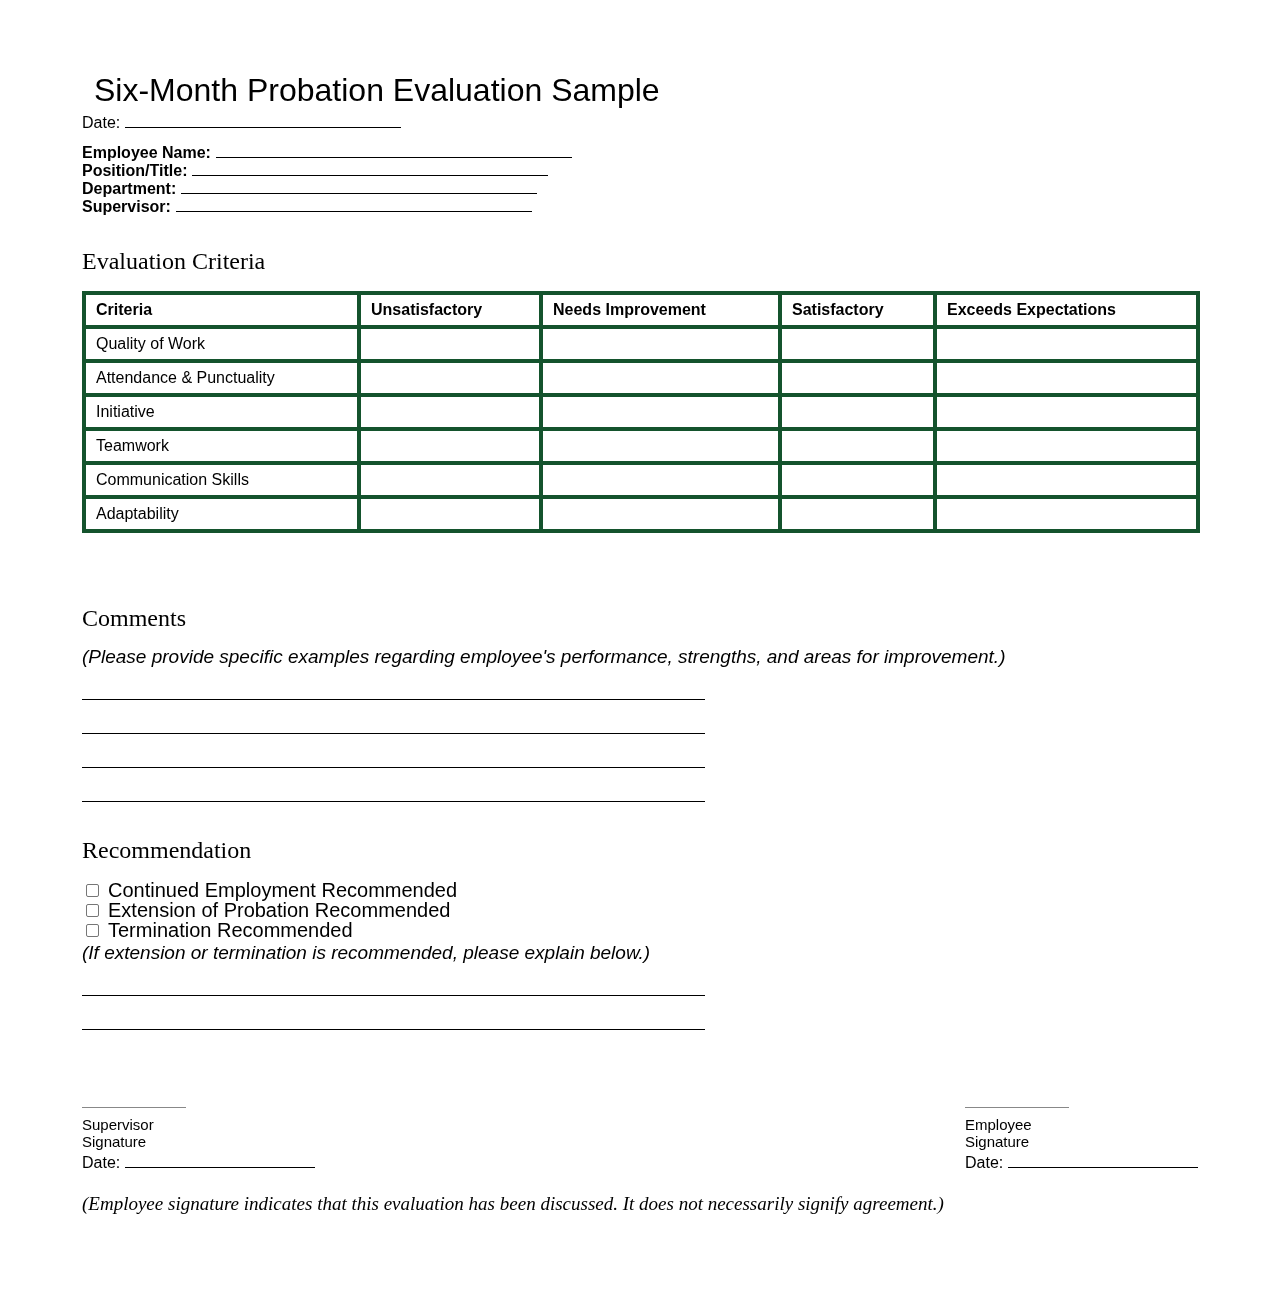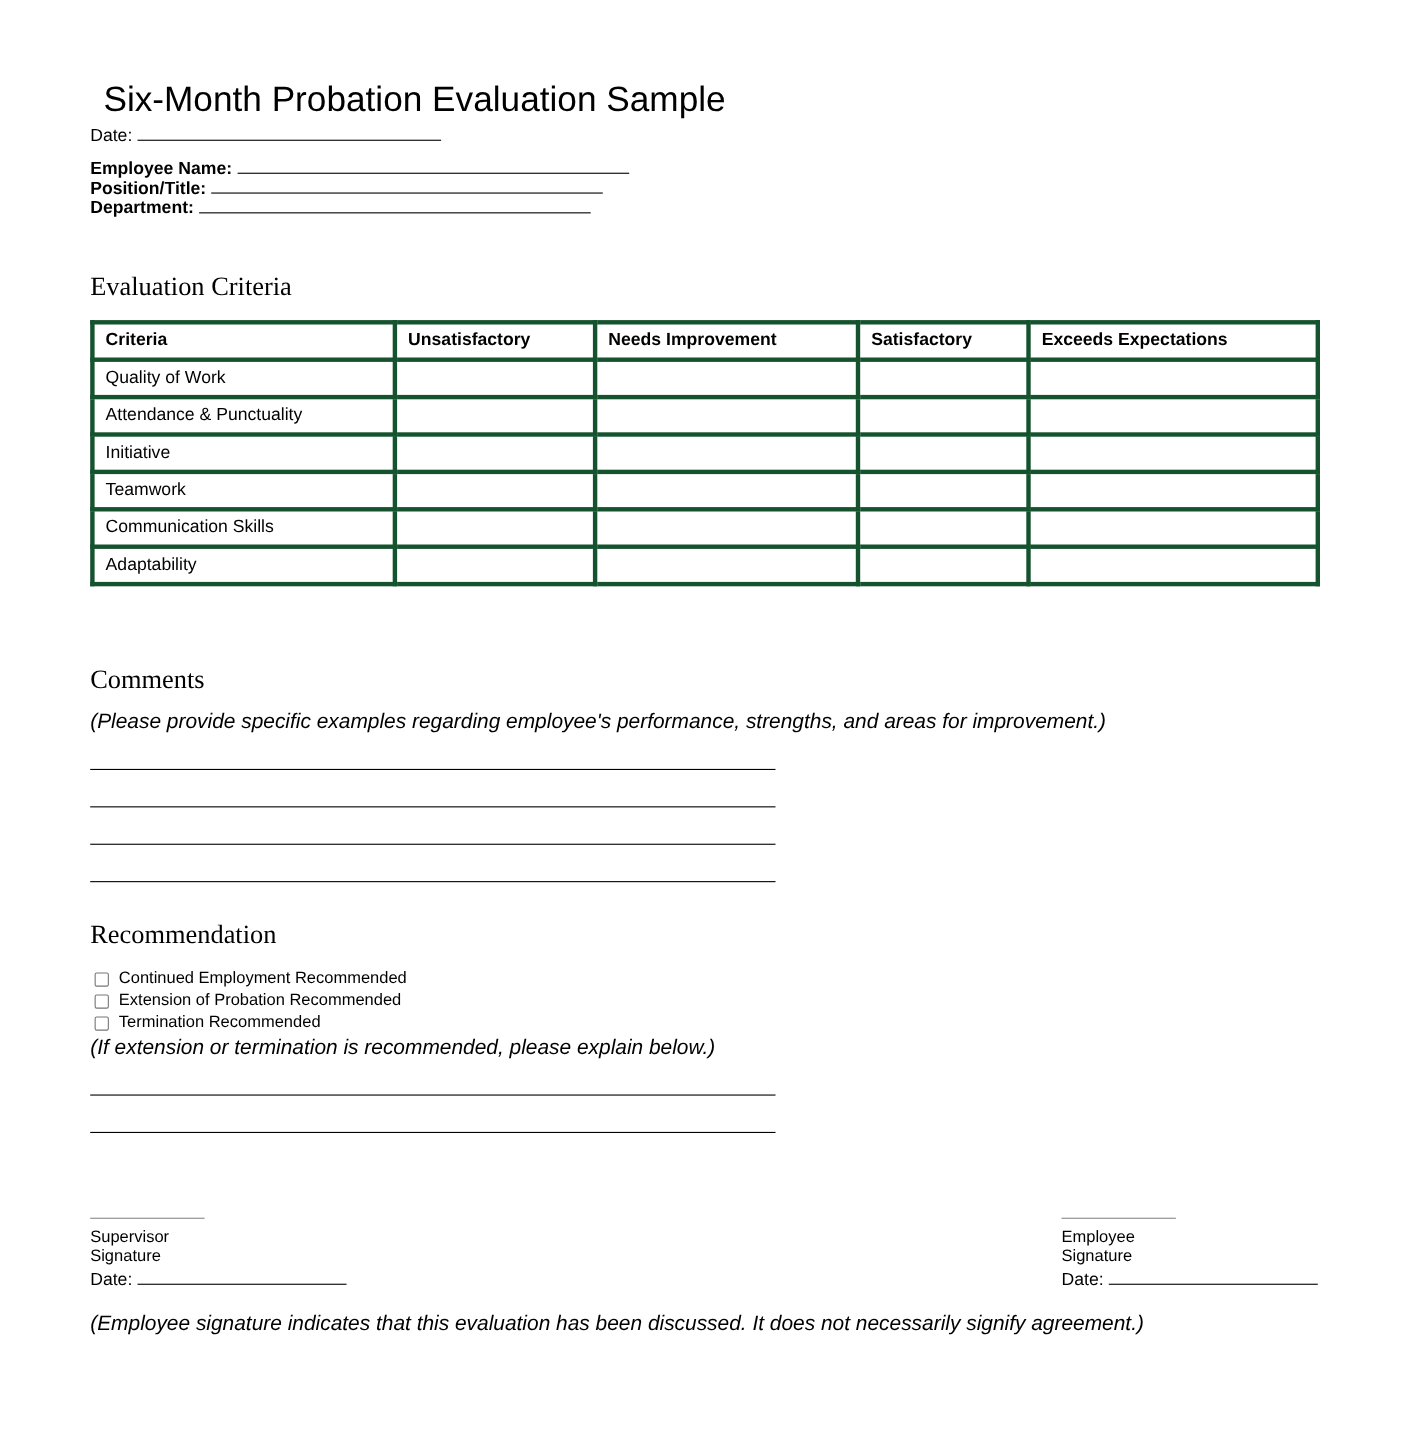--- a/index.html
+++ b/index.html
@@ -101,21 +101,21 @@
       position: absolute;
       left: 0;
       width: 623px;
       height: 0;
       border-top: 1.5px solid #000;
     }
     .checkbox-list {
       position: absolute;
       left: 0;
       top: 880px;
-      font-size: 15px;
+      font-size: 20px;
       line-height: 20px;
     }
     .checkbox-row {
       display: flex;
       align-items: center;
       height: 20px;
       white-space: nowrap;
     }
     .checkbox {
       width: 11px;
@@ -164,20 +164,23 @@
 
   <div class="info-block">
     <div class="info-row">
       <span>Employee Name:</span><span class="blank" style="width:356px;"></span>
     </div>
     <div class="info-row">
       <span>Position/Title:</span><span class="blank" style="width:356px;"></span>
     </div>
     <div class="info-row">
       <span>Department:</span><span class="blank" style="width:356px;"></span>
+    </div>
+    <div class="info-row">
+      <span>Supervisor:</span><span class="blank" style="width:356px;"></span>
     </div>
   </div>
 
   <h2 class="section-heading" style="top:246px;">Evaluation Criteria</h2>
 
   <table class="criteria">
     <colgroup>
       <col style="width:275px;">
       <col style="width:182px;">
       <col style="width:239px;">
@@ -278,15 +281,15 @@
   </div>
 
   <div class="sig-block" style="left:883px;">
     <div class="sig-line"></div>
     <div class="sig-label">Employee Signature</div>
     <div class="sig-date">
       <span>Date:</span><span class="blank"></span>
     </div>
   </div>
 
-  <div class="note" style="top:1195px;">(Employee signature indicates that this evaluation has been discussed. It does not necessarily signify agreement.)</div>
+  <div class="note" style="top:1195px;font-family:Liberation Serif, serif;">(Employee signature indicates that this evaluation has been discussed. It does not necessarily signify agreement.)</div>
 
 </div>
 
 </body></html>

